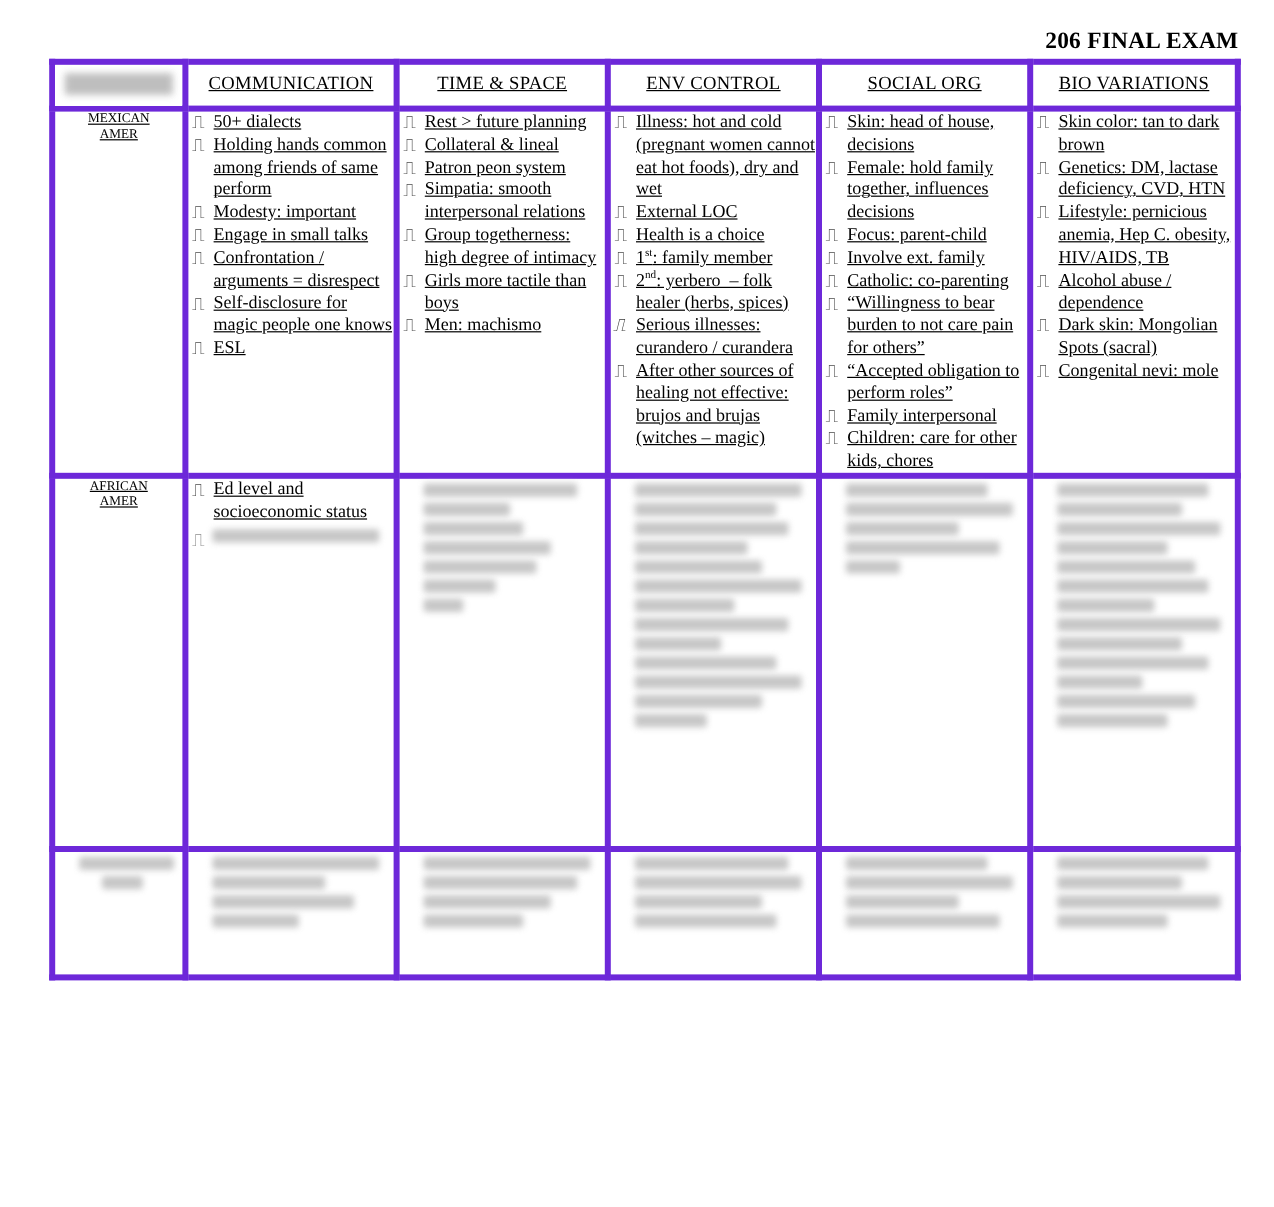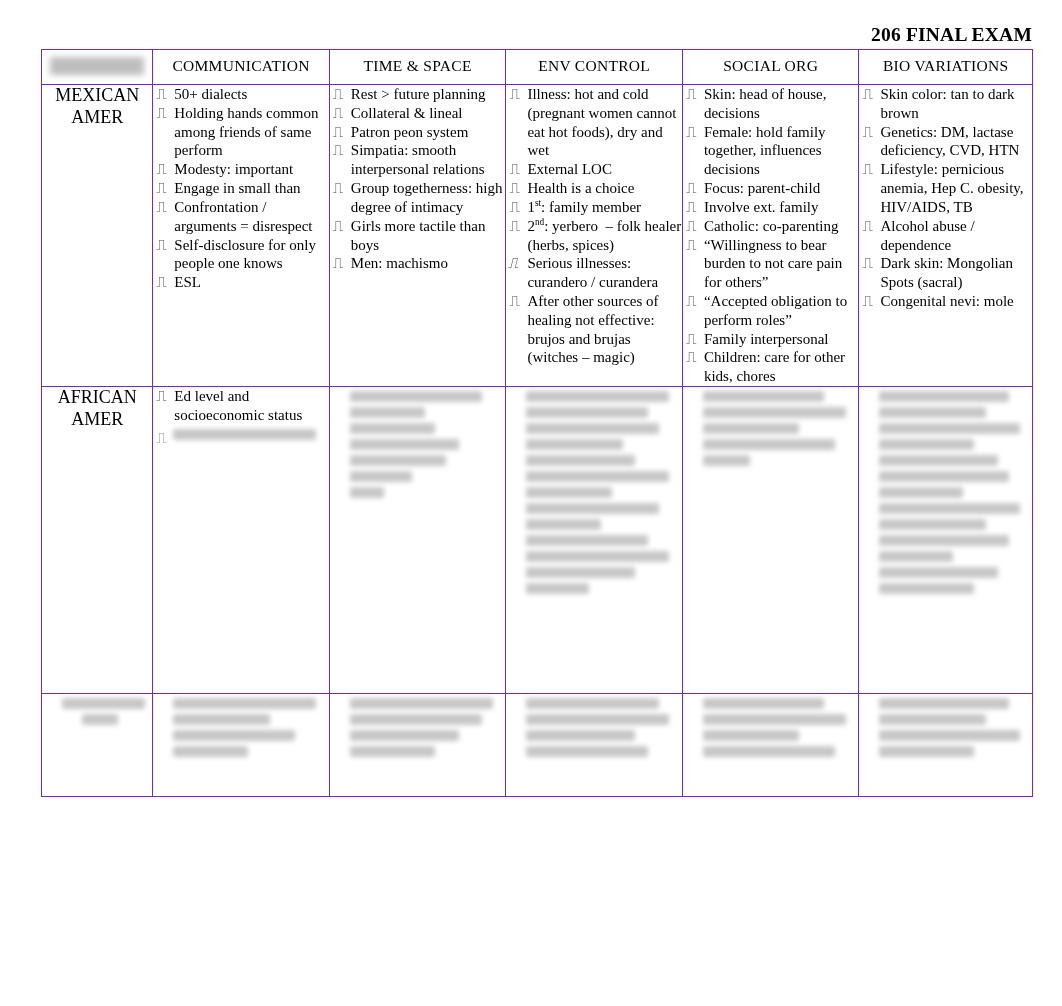--- a/index.html
+++ b/index.html
@@ -41,24 +41,25 @@
     left: 41px;
     top: 49px;
     width: 992px;
   }
   table.matrix {
     border-collapse: collapse;
     width: 992px;
     table-layout: fixed;
   }
   table.matrix td, table.matrix th {
-    border: 1px solid #6d28d9;
+    border: 5px solid #6d28d9;
     vertical-align: top;
     padding: 0;
     background: #ffffff;
+    text-decoration: underline;
   }
 
   
   col.c-label { width: 111px; }
   col.c-col   { width: 176px; }
   col.c-col2  { width: 173px; }
 
   
   tr.hdr th {
     height: 28px;
@@ -80,21 +81,21 @@
     background: #b9b9b9;
     border-radius: 1px;
     filter: blur(3.2px);
     opacity: 0.92;
   }
 
   
   td.rowlabel {
     text-align: center;
     vertical-align: middle;
-    font-size: 18px;
+    font-size: 11px;
     line-height: 1.22;
     padding: 4px 3px;
   }
 
   
   td.content {
     padding: 6px 6px 6px 4px;
     font-size: 15px;
     line-height: 1.255;
   }
@@ -200,23 +201,23 @@
           <td class="rowlabel">
             <div>MEXICAN</div>
             <div>AMER</div>
           </td>
 
           <td class="content">
             <ul class="bul">
               <li><span class="bullet">⎍</span><span>50+ dialects</span></li>
               <li><span class="bullet">⎍</span><span>Holding hands common among friends of same perform</span></li>
               <li><span class="bullet">⎍</span><span>Modesty: important</span></li>
-              <li><span class="bullet">⎍</span><span>Engage in small than</span></li>
+              <li><span class="bullet">⎍</span><span>Engage in small talks</span></li>
               <li><span class="bullet">⎍</span><span>Confrontation / arguments = disrespect</span></li>
-              <li><span class="bullet">⎍</span><span>Self-disclosure for only people one knows</span></li>
+              <li><span class="bullet">⎍</span><span>Self-disclosure for magic people one knows</span></li>
               <li><span class="bullet">⎍</span><span>ESL</span></li>
             </ul>
           </td>
 
           <td class="content">
             <ul class="bul">
               <li><span class="bullet">⎍</span><span>Rest &gt; future planning</span></li>
               <li><span class="bullet">⎍</span><span>Collateral &amp; lineal</span></li>
               <li><span class="bullet">⎍</span><span>Patron peon system</span></li>
               <li><span class="bullet">⎍</span><span>Simpatia: smooth interpersonal relations</span></li>

